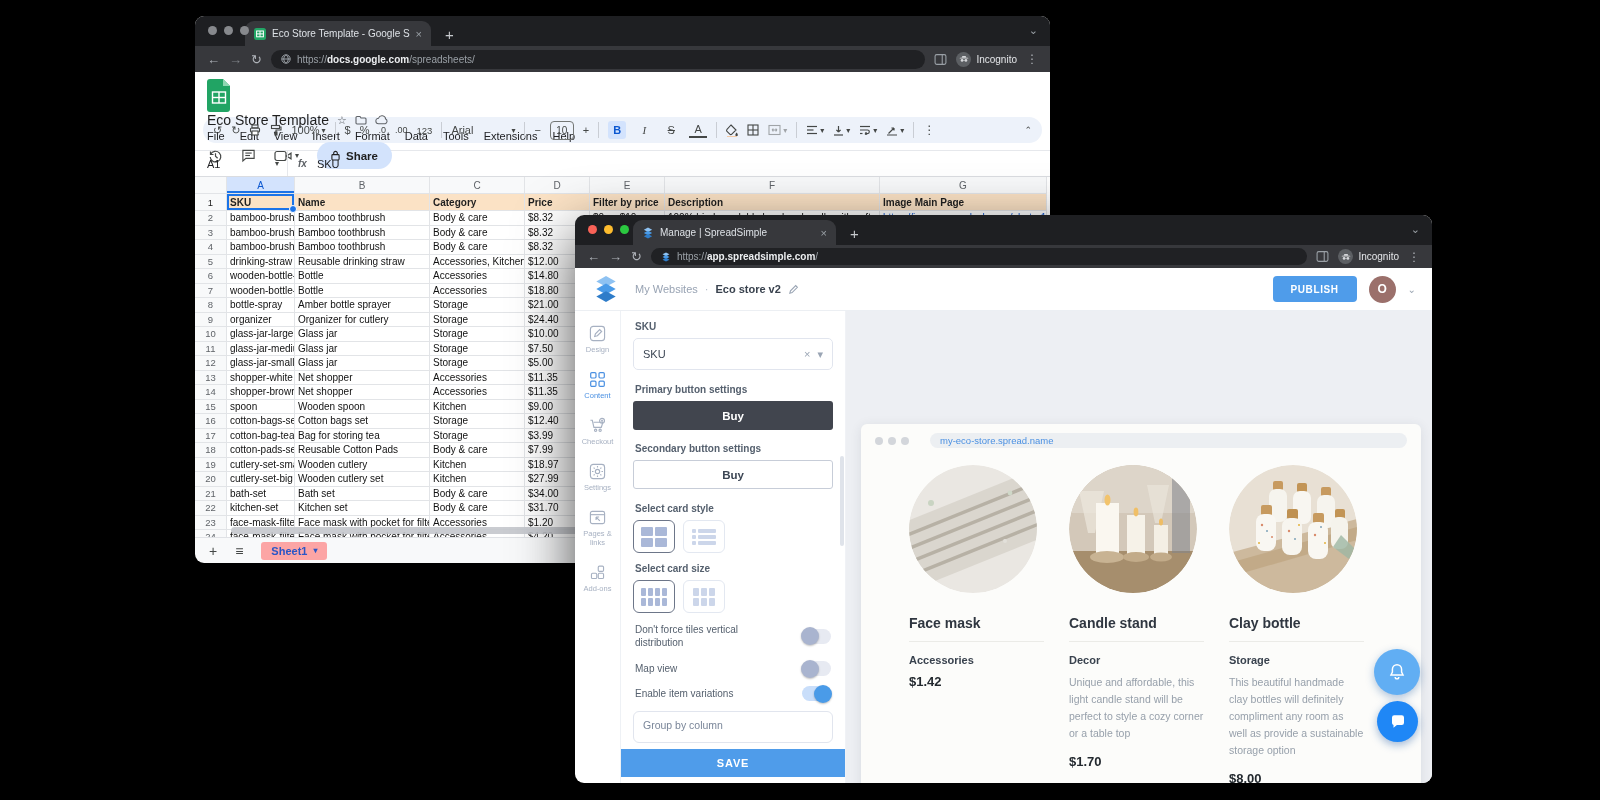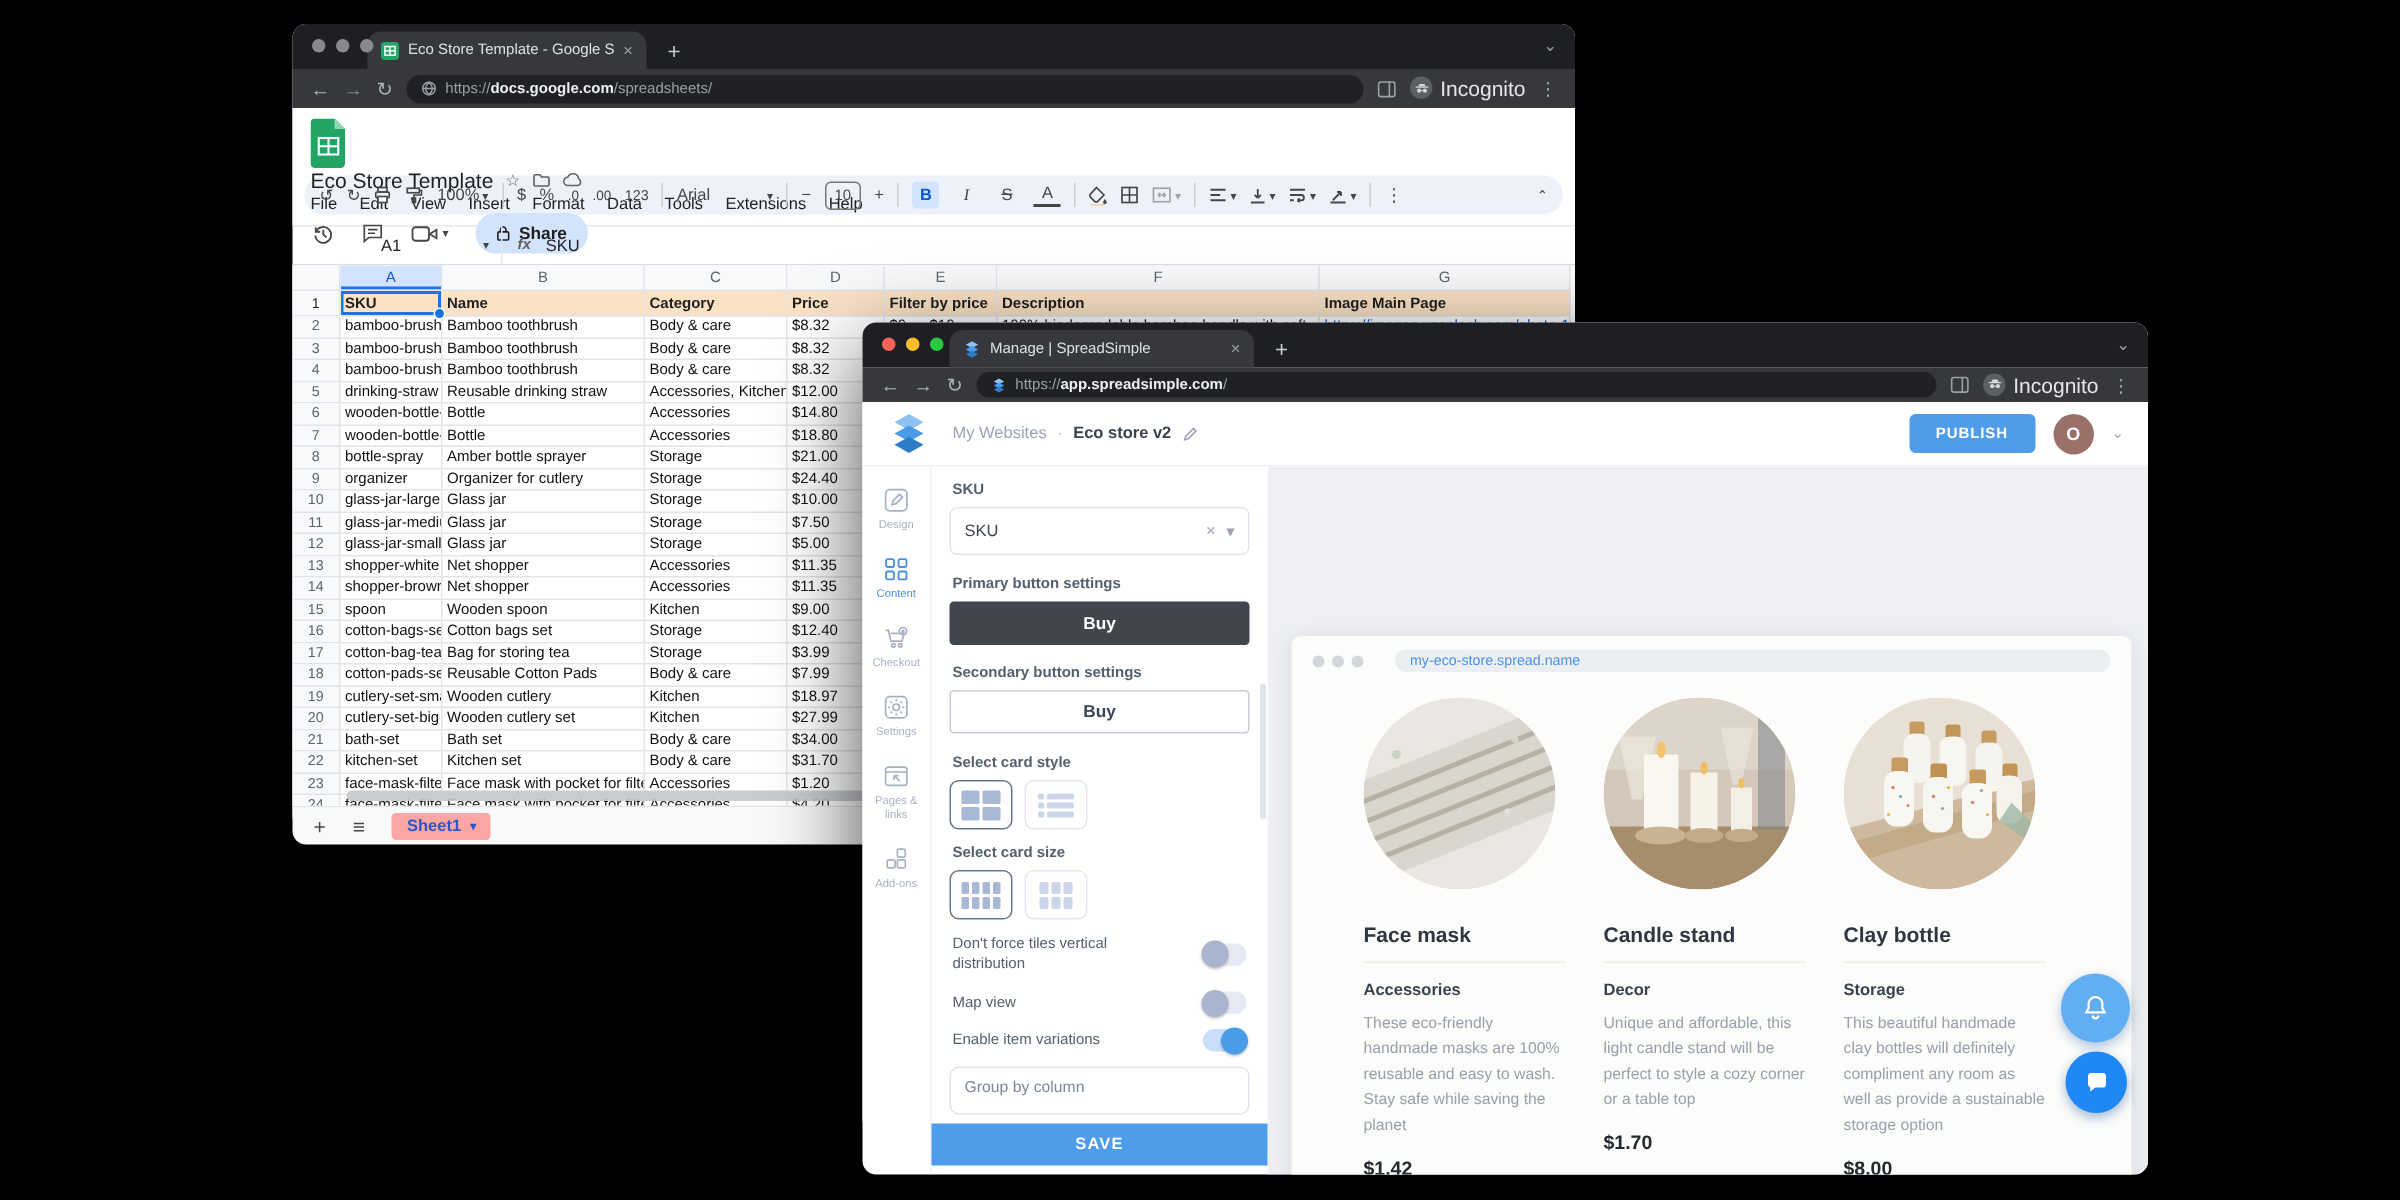--- a/index.html
+++ b/index.html
@@ -13,21 +13,21 @@
   .tl{width:9px;height:9px;border-radius:50%;}
   .tab{display:flex;align-items:center;gap:6px;background:#37383c;height:25px;border-radius:9px 9px 0 0;padding:0 9px;width:168px;color:#dde1e6;font-size:10px;}
   .tab-title{white-space:nowrap;overflow:hidden;flex:1;}
   .tab-x{color:#9aa0a6;font-size:11px;}
   .newtab{color:#c6c9cd;font-size:15px;margin:0 0 4px 14px;line-height:1;}
   .ts-chev{position:absolute;right:12px;top:8px;color:#9aa0a6;font-size:11px;}
   .urlrow{height:26px;background:#37383c;display:flex;align-items:center;gap:9px;padding:0 12px;color:#9aa0a6;}
   .navarrow{font-size:13px;line-height:1;color:#aeb2b8;}
   .urlpill{flex:1;background:#202124;border-radius:13px;height:19px;display:flex;align-items:center;padding:0 10px;font-size:10px;color:#9aa0a6;gap:6px;white-space:nowrap;overflow:hidden;}
   .urlpill b{color:#eceef0;}
-  .incog{display:flex;align-items:flex-start;gap:5px;color:#e4e6e9;font-size:14px;}
+  .incog{display:flex;align-items:center;gap:5px;color:#e4e6e9;font-size:10px;}
   .incog-badge{width:15px;height:15px;border-radius:50%;background:#5c5f63;display:flex;align-items:center;justify-content:center;}
   .kebab{color:#aeb2b8;font-size:12px;}
 
   
   .sheets-win{left:195px;top:16px;width:855px;height:537px;z-index:1;}
   .docheader{height:40px;background:#fff;display:flex;padding:4px 10px 0 12px;flex-direction:column;}
   .gs-logo{margin:3px 8px 0 0;}
   .dh-mid{flex:1;}
   .dh-titlerow{display:flex;align-items:center;gap:8px;}
   .doc-title{font-size:14px;color:#1f1f1f;}
@@ -39,21 +39,21 @@
   .toolbar{height:30px;background:#fff;padding:1px 8px 3px;}
   .tb-pill{background:#edf2fa;border-radius:18px;height:26px;display:flex;align-items:center;padding:0 10px;font-size:11px;color:#444746;gap:9px;}
   .tb-sep{width:1px;height:16px;background:#c9cdd4;}
   .tb-it{display:flex;align-items:center;gap:2px;white-space:nowrap;}
   .tb-b{width:18px;height:18px;display:flex;align-items:center;justify-content:center;border-radius:3px;}
   .tb-b.active{background:#d3e3fd;font-weight:bold;color:#0b57d0;}
   .tb-size{border:1px solid #747775;border-radius:4px;width:22px;height:17px;display:flex;align-items:center;justify-content:center;font-size:10px;}
   .tb-chev{font-size:8px;color:#444746;}
   .tb-grow{flex:1;}
   .formulabar{height:25px;border-top:1px solid #e6e8ec;border-bottom:1px solid #dadce0;display:flex;align-items:center;font-size:11px;color:#202124;}
-  .namebox{width:72px;display:flex;align-items:center;justify-content:space-between;padding:0 8px 0 12px;margin-left:47px;}
+  .namebox{width:72px;display:flex;align-items:center;justify-content:space-between;padding:0 8px 0 12px;}
   .fx{color:#5f6368;font-style:italic;font-size:10px;border-left:1px solid #e6e8ec;padding:0 10px;height:100%;display:flex;align-items:center;gap:10px;font-weight:bold;}
   .fx-val{font-style:normal;font-weight:normal;font-size:11px;color:#202124;}
   .gridwrap{position:relative;height:360px;overflow:hidden;background:#fff;}
   .g-row{display:flex;}
   .g-cell{box-sizing:border-box;border-right:1px solid #e2e4e7;border-bottom:1px solid #e2e4e7;font-size:10px;color:#111;padding:0 0 0 3px;white-space:nowrap;overflow:hidden;display:flex;align-items:center;}
   .g-num{justify-content:center;background:#f8f9fa;color:#5f6368;font-size:9.5px;padding:0;}
   .g-colhead{justify-content:center;background:#f8f9fa;color:#5f6368;font-size:10px;padding:0;}
   .g-colhead.sel{background:#d3e3fd;box-shadow:inset 0 -2px 0 #1a73e8;color:#0b57d0;}
   .hdr .g-cell{background:#fbe2c5;font-weight:bold;color:#1f1f1f;}
   .hdr .g-num{background:#f8f9fa;font-weight:normal;}
@@ -890,21 +890,20 @@
                       </g>
                       <circle cx="22" cy="38" r="3" fill="#c9d4c2"></circle>
                       <circle cx="101" cy="28" r="2.4" fill="#cfd8c8"></circle>
                       <circle cx="96" cy="76" r="2" fill="#e2e0da"></circle>
                     </g>
                   </svg>
                 </div>
                 <h3 class="p-name">Face mask</h3>
                 <div class="p-div"></div>
                 <div class="p-cat">Accessories</div>
-                <p class="p-desc">These eco-friendly handmade masks are 100% reusable and easy to wash. Stay safe while saving the planet</p>
                 <div class="p-price">$1.42</div>
               </div>
               <div class="product">
                 <div class="p-img">
                   <svg width="128" height="128" viewBox="0 0 128 128">
                     <defs>
                       <clipPath id="cpb">
                         <circle cx="64" cy="64" r="64"></circle>
                       </clipPath>
                     </defs>

